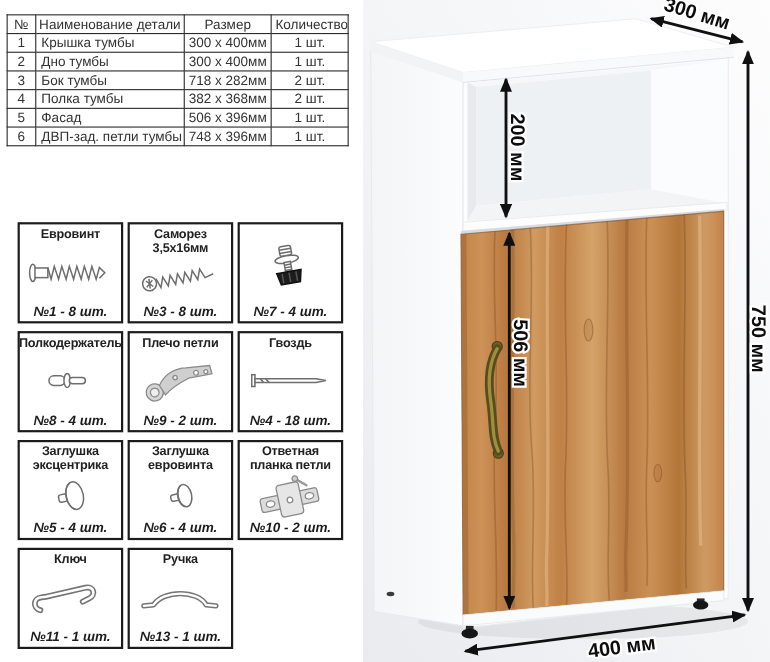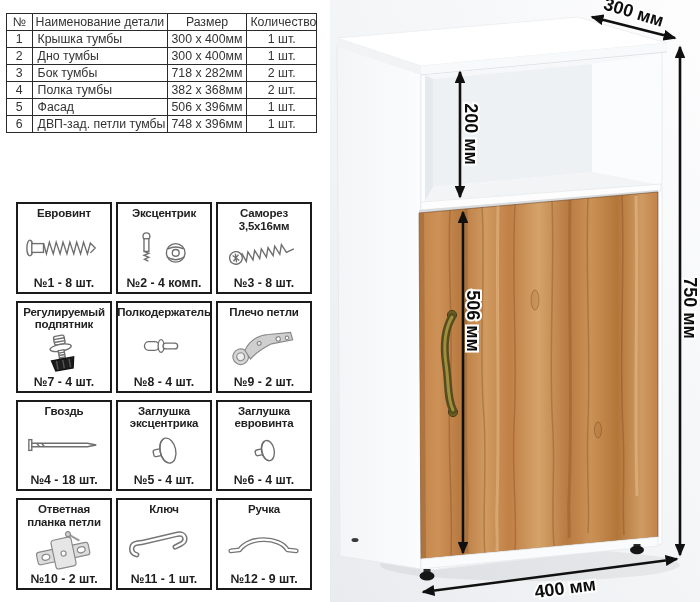--- a/index.html
+++ b/index.html
@@ -32,21 +32,21 @@
     border:2px solid #1b1b1b;background:#fff;
     display:flex;flex-direction:column;align-items:center;justify-content:space-between;
     padding:3px 1px 2px;box-sizing:border-box;min-width:0;
   }
   .hw-title{
     font-weight:bold;font-size:11.5px;line-height:12.5px;text-align:center;color:#222;
     letter-spacing:-0.2px;
   }
   .hw-icon{flex:1 1 auto;display:flex;align-items:center;justify-content:center;width:100%;}
   .hw-icon svg{width:82px;height:40px;}
-  .hw-count{font-weight:bold;font-size:12.3px;color:#1d1d1d;white-space:nowrap;}
+  .hw-count{font-weight:bold;font-size:12.3px;color:#1d1d1d;white-space:nowrap;font-style:italic;}
   
   .cabinet-photo{position:absolute;left:330px;top:0;width:370px;height:602px;}
   .dim-label{
     font-family:"Liberation Sans", sans-serif;font-weight:bold;font-size:18px;
     fill:#0d0d0d;stroke:#ffffff;stroke-width:4px;paint-order:stroke;
   }
   .dim-line{stroke:#101010;stroke-width:2.6px;fill:none;}
   .hwline{stroke:#6e6e6e;stroke-width:1.4;fill:#fff;}
   .hwstroke{stroke:#6e6e6e;stroke-width:1.4;fill:none;}
 </style>
@@ -117,53 +117,36 @@
           <g class="hwline">
             <ellipse cx="7" cy="17" rx="3" ry="8"></ellipse>
             <rect x="9" y="12.5" width="12" height="9"></rect>
             <path class="hwstroke" d="M21,12 L24,23 L27,11 L31,23 L34,11 L38,23 L41,11 L45,23 L48,11 L52,23 L55,11 L59,23 L62,11 L66,23 L69,12 L74,17 L69,22"></path>
           </g>
         </svg>
       </div>
       <div class="hw-count">№1 - 8 шт.</div>
     </div>
 
-    <div class="hw-cell">
-      <div class="hw-title">Эксцентрик</div>
-      <div class="hw-icon">
-        <svg viewBox="0 0 84 34">
-          <g class="hwline">
-            <circle cx="24" cy="5" r="3.5"></circle>
-            <rect x="21.5" y="7.5" width="5" height="13"></rect>
-            <path class="hwstroke" d="M21.5,20.5 L26.5,22.5 L21.5,24.5 L26.5,26.5 L22,28.5 L26,30.5"></path>
-            <circle cx="54" cy="22" r="9.5"></circle>
-            <circle cx="54" cy="22" r="3.5"></circle>
-            <path class="hwstroke" d="M46,18 q8,-4 16,0 M45,26 q9,6 18,0"></path>
-          </g>
-        </svg>
-      </div>
-      <div class="hw-count">№2 - 4 комп.</div>
-    </div>
 
     <div class="hw-cell">
       <div class="hw-title">Саморез 3,5х16мм</div>
       <div class="hw-icon">
         <svg viewBox="0 0 84 34">
           <g class="hwline" transform="rotate(-8 42 17)">
             <circle cx="13" cy="17" r="6.5"></circle>
             <path class="hwstroke" d="M10,14 L16,20 M16,14 L10,20 M13,12.5 V21.5"></path>
             <path class="hwstroke" d="M19.5,13 L23,22 L26,12.5 L30,21.5 L33,12 L37,21 L40,11.5 L44,20.5 L47,11 L51,20 L54,10.5 L58,19.5 L61,10 L65,18.5 L73,16"></path>
           </g>
         </svg>
       </div>
       <div class="hw-count">№3 - 8 шт.</div>
     </div>
 
     <div class="hw-cell">
-      <div class="hw-title">Регулируемый подпятник</div>
       <div class="hw-icon">
         <svg viewBox="0 0 84 40">
           <g class="hwline" transform="rotate(-10 40 20)">
             <rect x="34" y="2" width="11" height="9" rx="2"></rect>
             <path class="hwstroke" d="M34,5 h11 M34,8 h11"></path>
             <ellipse cx="39.5" cy="14.5" rx="11" ry="3.5"></ellipse>
             <rect x="36.5" y="17" width="6" height="9"></rect>
             <path class="hwstroke" d="M36.5,19.5 h6 M36.5,22 h6 M36.5,24.5 h6"></path>
             <path d="M28,26 h23 l-2.5,11 h-18 z" fill="#1d1d1d" stroke="#111"></path>
             <path d="M33,27 v9 M39.5,27 v9 M46,27 v9" stroke="#555" fill="none"></path>
@@ -276,21 +259,21 @@
     </div>
 
     <div class="hw-cell">
       <div class="hw-title">Ручка</div>
       <div class="hw-icon">
         <svg viewBox="0 0 84 40">
           <path d="M8,27 L17,26 C26,12 58,12 66,26 L75,27" fill="none" stroke="#767676" stroke-width="5" stroke-linecap="round" stroke-linejoin="round"></path>
           <path d="M8,27 L17,26 C26,12 58,12 66,26 L75,27" fill="none" stroke="#ffffff" stroke-width="2.2" stroke-linecap="round" stroke-linejoin="round"></path>
         </svg>
       </div>
-      <div class="hw-count">№12 - 9 шт.</div>
+      <div class="hw-count">№13 - 1 шт.</div>
     </div>
 
   </div>
 
   <svg class="cabinet-photo" viewBox="0 0 370 602">
     <defs>
       <linearGradient id="bgG" x1="1" y1="0" x2="0" y2="1">
         <stop offset="0" stop-color="#fdfdfe"></stop>
         <stop offset="0.55" stop-color="#f3f4f6"></stop>
         <stop offset="1" stop-color="#e9ebee"></stop>

